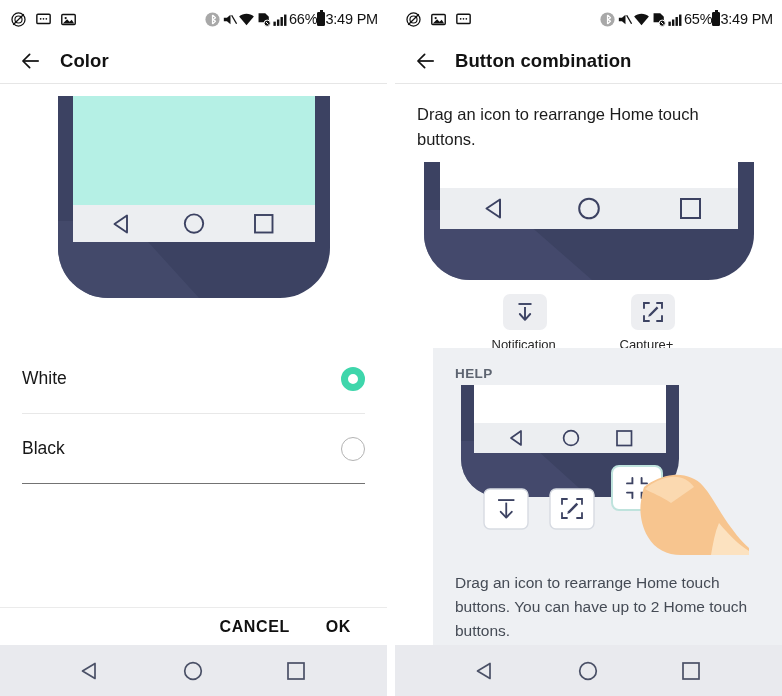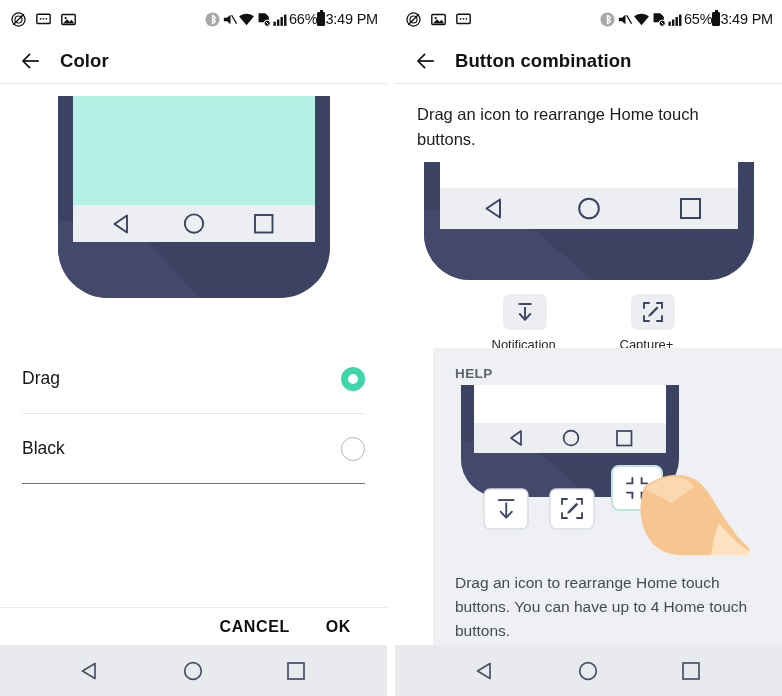--- a/index.html
+++ b/index.html
@@ -179,21 +179,21 @@
         <rect x="24" y="0" width="242" height="109" fill="#b5f0e5"></rect>
         <rect x="24" y="109" width="242" height="37" fill="#eceef1"></rect>
         <polygon points="78,119.5 78,136.5 65.5,128" fill="none" stroke="#3c4262" stroke-width="1.9" stroke-linejoin="round"></polygon>
         <circle cx="145" cy="127.6" r="9.2" fill="none" stroke="#3c4262" stroke-width="1.9"></circle>
         <rect x="206" y="119" width="17.5" height="17.5" fill="none" stroke="#3c4262" stroke-width="1.9"></rect>
       </svg>
     </div>
 
     <div class="opt-list" style="margin-top:38px;">
       <div class="opt-row">
-        <span class="opt-label">Drag</span>
+        <span class="opt-label">White</span>
         <span class="radio radio-on"></span>
       </div>
       <div class="opt-row">
         <span class="opt-label">Black</span>
         <span class="radio radio-off"></span>
       </div>
     </div>
 
     <div class="dialog-actions">
       <button class="dlg-btn">CANCEL</button>
@@ -360,21 +360,21 @@
                      C262 112 268 124 276 136 C284 148 292 158 300 165
                      L300 172 L232 172 C218 172 206 166 199 154
                      C193 144 190 130 192 118 C193 112 194 107 195 104 Z" fill="#f7c58f"></path>
             <path d="M196 106 C204 99 213 95 222 94 C232 93 240 97 245 104
                      L222 120 C212 113 203 110 196 106 Z" fill="#fbd9b0"></path>
             <path d="M270 140 C280 152 290 162 300 168 L300 172 L262 172 C264 160 266 149 270 140 Z" fill="#fce2c0"></path>
           </g>
         </svg>
       </div>
 
-      <div class="help-text">Drag an icon to rearrange Home touch buttons. You can have up to 4 Home touch buttons.</div>
+      <div class="help-text">Drag an icon to rearrange Home touch buttons. You can have up to 2 Home touch buttons.</div>
     </div>
 
     <div class="navbar right-nav">
       <svg width="26" height="26" viewBox="0 0 26 26" class="nav-ico">
         <polygon points="17,5.5 17,20.5 4.5,13" fill="none" stroke="#4a5066" stroke-width="1.7" stroke-linejoin="round"></polygon>
       </svg>
       <svg width="26" height="26" viewBox="0 0 26 26" class="nav-ico">
         <circle cx="13" cy="13" r="8.3" fill="none" stroke="#4a5066" stroke-width="1.7"></circle>
       </svg>
       <svg width="26" height="26" viewBox="0 0 26 26" class="nav-ico">

